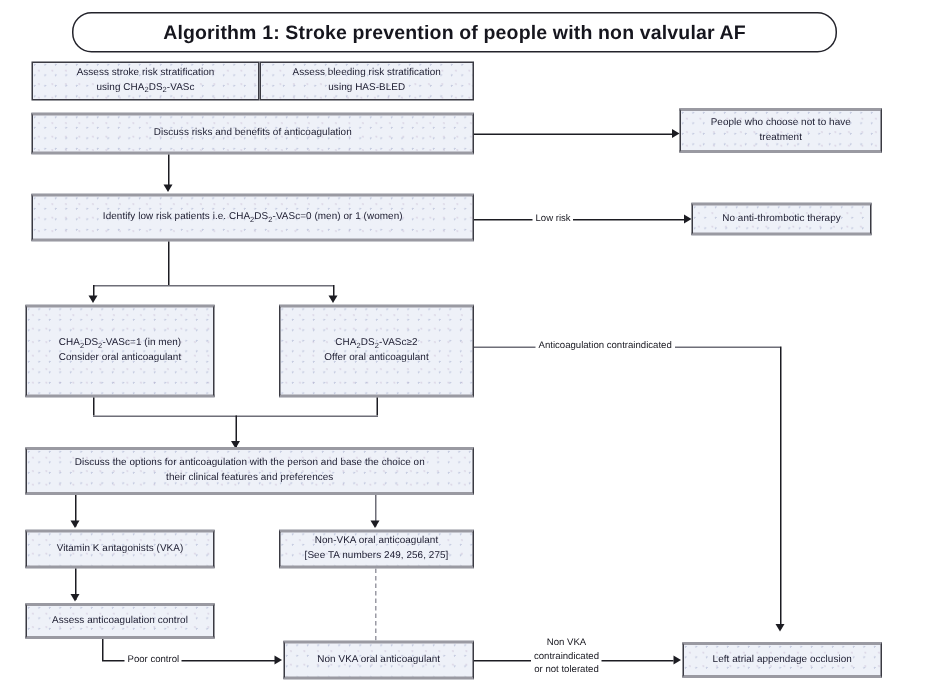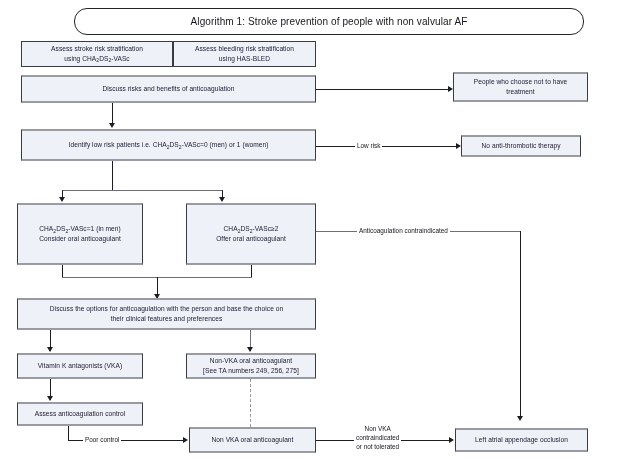--- a/index.html
+++ b/index.html
@@ -24,24 +24,24 @@
     display:flex;align-items:center;justify-content:center;
     text-align:center;font-size:6.6px;line-height:1.45;
     letter-spacing:.05px;padding:2px 3px;
   }
   .node.plain{border-top:1px solid #3a3a42;border-bottom:1px solid #3a3a42;}
   .node .txt{display:block;width:100%;}
   sub{font-size:5px;vertical-align:baseline;position:relative;top:1.4px;}
 
   
   #title{
-    position:absolute;left:74px;top:8px;width:508px;height:25px;
+    position:absolute;left:48px;top:8px;width:508px;height:25px;
     border:1px solid #23232b;border-radius:13px;background:#fff;
     display:flex;align-items:center;justify-content:center;
-    font-size:10px;font-weight:normal;letter-spacing:.1px;color:#16161e;
+    font-size:13px;font-weight:bold;letter-spacing:.1px;color:#16161e;
   }
 
   
   .ln{position:absolute;background:#1c1c22;}
   .h{height:1px;}
   .v{width:1px;}
   .gray{background:#6e6e78;}
   .dash{
     position:absolute;width:0;border-left:1.5px dashed #9a9aa4;background:none;
   }

